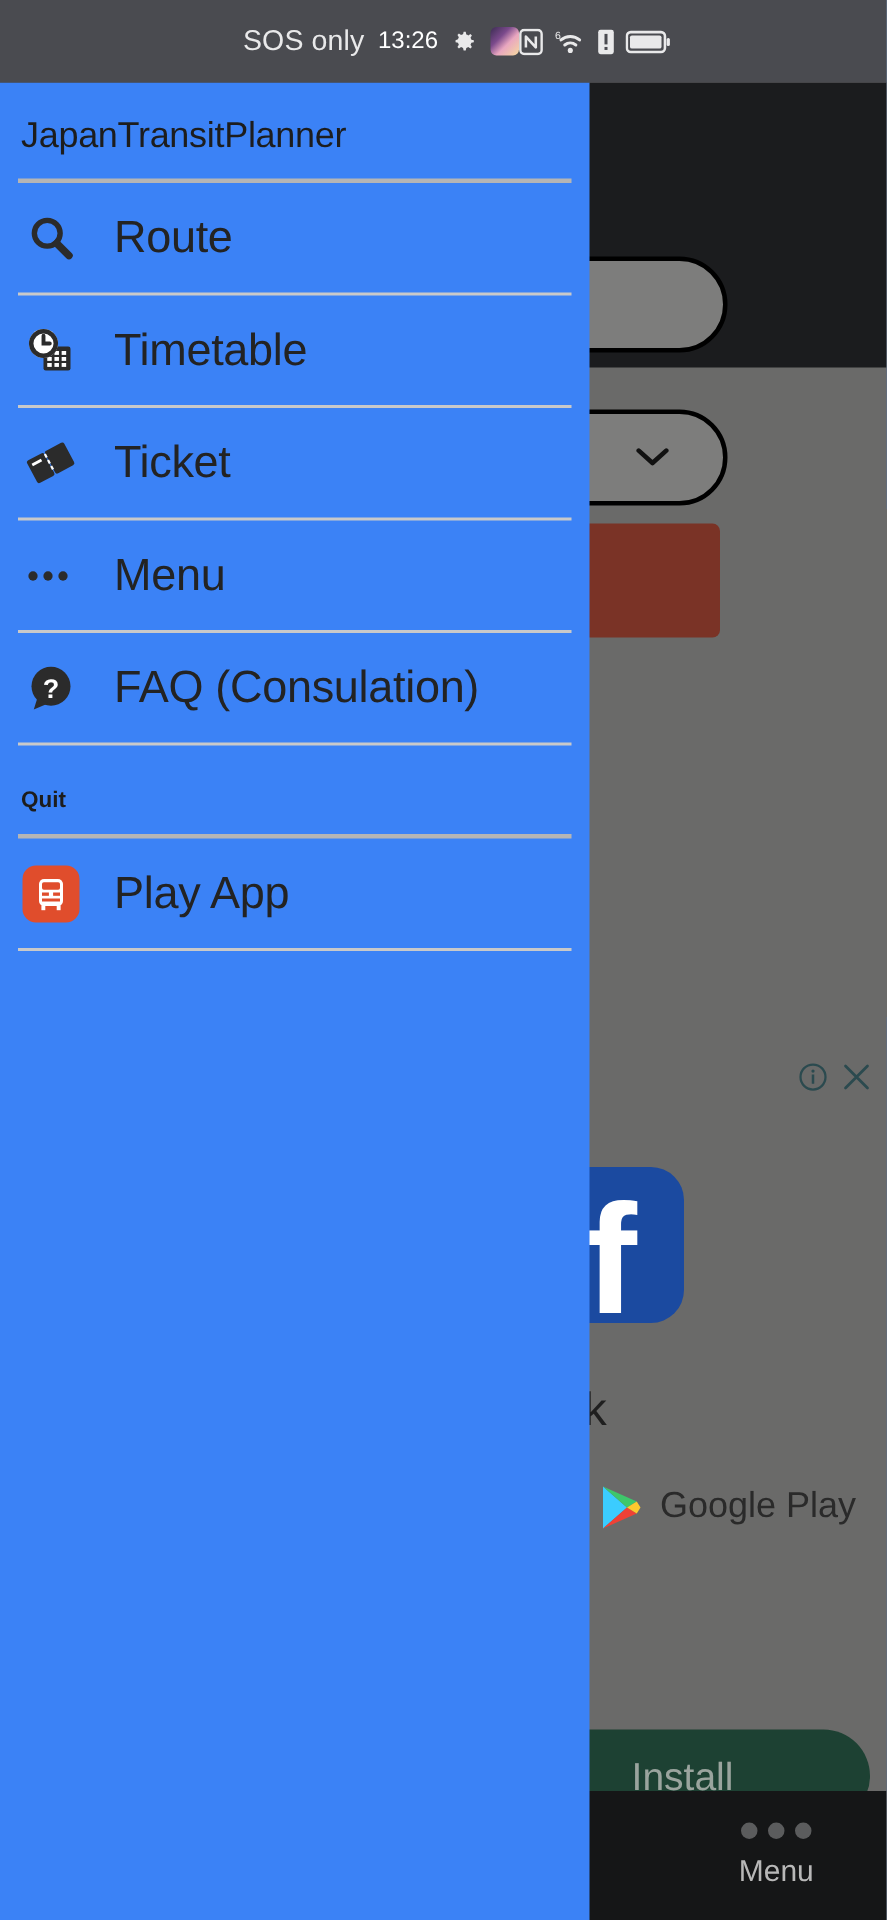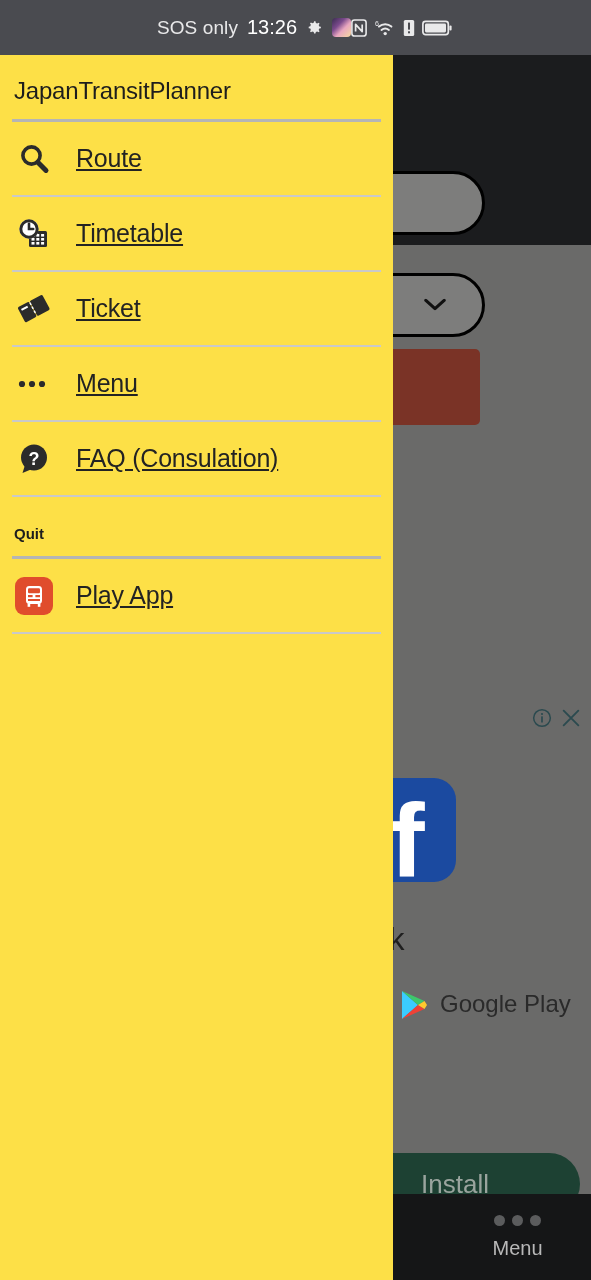--- a/index.html
+++ b/index.html
@@ -23,21 +23,21 @@
     display: flex; align-items: center;
     justify-content: center;
     padding: 0 16px 0 34px;
     z-index: 40;
   }
   .sb-left { display: flex; align-items: center; gap: 9px; }
   .sb-text {
     color: #e9e9ea; font-size: 19px; letter-spacing: .1px;
     white-space: nowrap;
   }
-  .sb-time { color: #ffffff; font-size: 20px; font-weight: 400; }
+  .sb-time { color: #ffffff; font-size: 16px; font-weight: 400; }
   .sb-right { display: flex; align-items: center; gap: 7px; }
   .gear { width: 17px; height: 17px; display:block; }
   .appicon {
     width: 19px; height: 19px; border-radius: 4px;
     background: linear-gradient(135deg,#3b2c52 0%,#7b4a8c 35%,#e9a7c0 60%,#f5d9a0 100%);
     display: block;
   }
   .nfc, .wifi, .alert, .batt { display: block; }
 
   
@@ -151,21 +151,21 @@
     position: absolute; top: 55px; left: 0;
     width: 591px; height: 1225px;
     background: rgba(0,0,0,0.0);
     z-index: 18;
   }
 
   
   #drawer {
     position: absolute; top: 55px; left: 0;
     width: 393px; height: 1225px;
-    background: #fde047;
+    background: #3b82f6;
     z-index: 20;
     overflow: hidden;
   }
   .drawer-title {
     font-size: 24px; color: #1d1d1d;
     padding: 22px 0 0 14px;
     font-weight: 500;
     letter-spacing: -.2px;
   }
   .hr {
@@ -182,23 +182,22 @@
     padding-left: 14px;
     gap: 22px;
     cursor: pointer;
   }
   .menu-row .ico {
     width: 40px; display: flex;
     align-items: center; justify-content: center;
     flex: 0 0 40px;
   }
   .menu-row .lbl {
-    font-size: 25px; color: #232323;
+    font-size: 30px; color: #232323;
     letter-spacing: -.2px;
-    text-decoration: underline;
   }
   .section-head {
     font-size: 15px; color: #1d1d1d;
     padding: 28px 0 0 14px;
     font-weight: 700;
   }
   .quit-icon {
     width: 38px; height: 38px;
     border-radius: 9px;
     background: #e04d2c;

